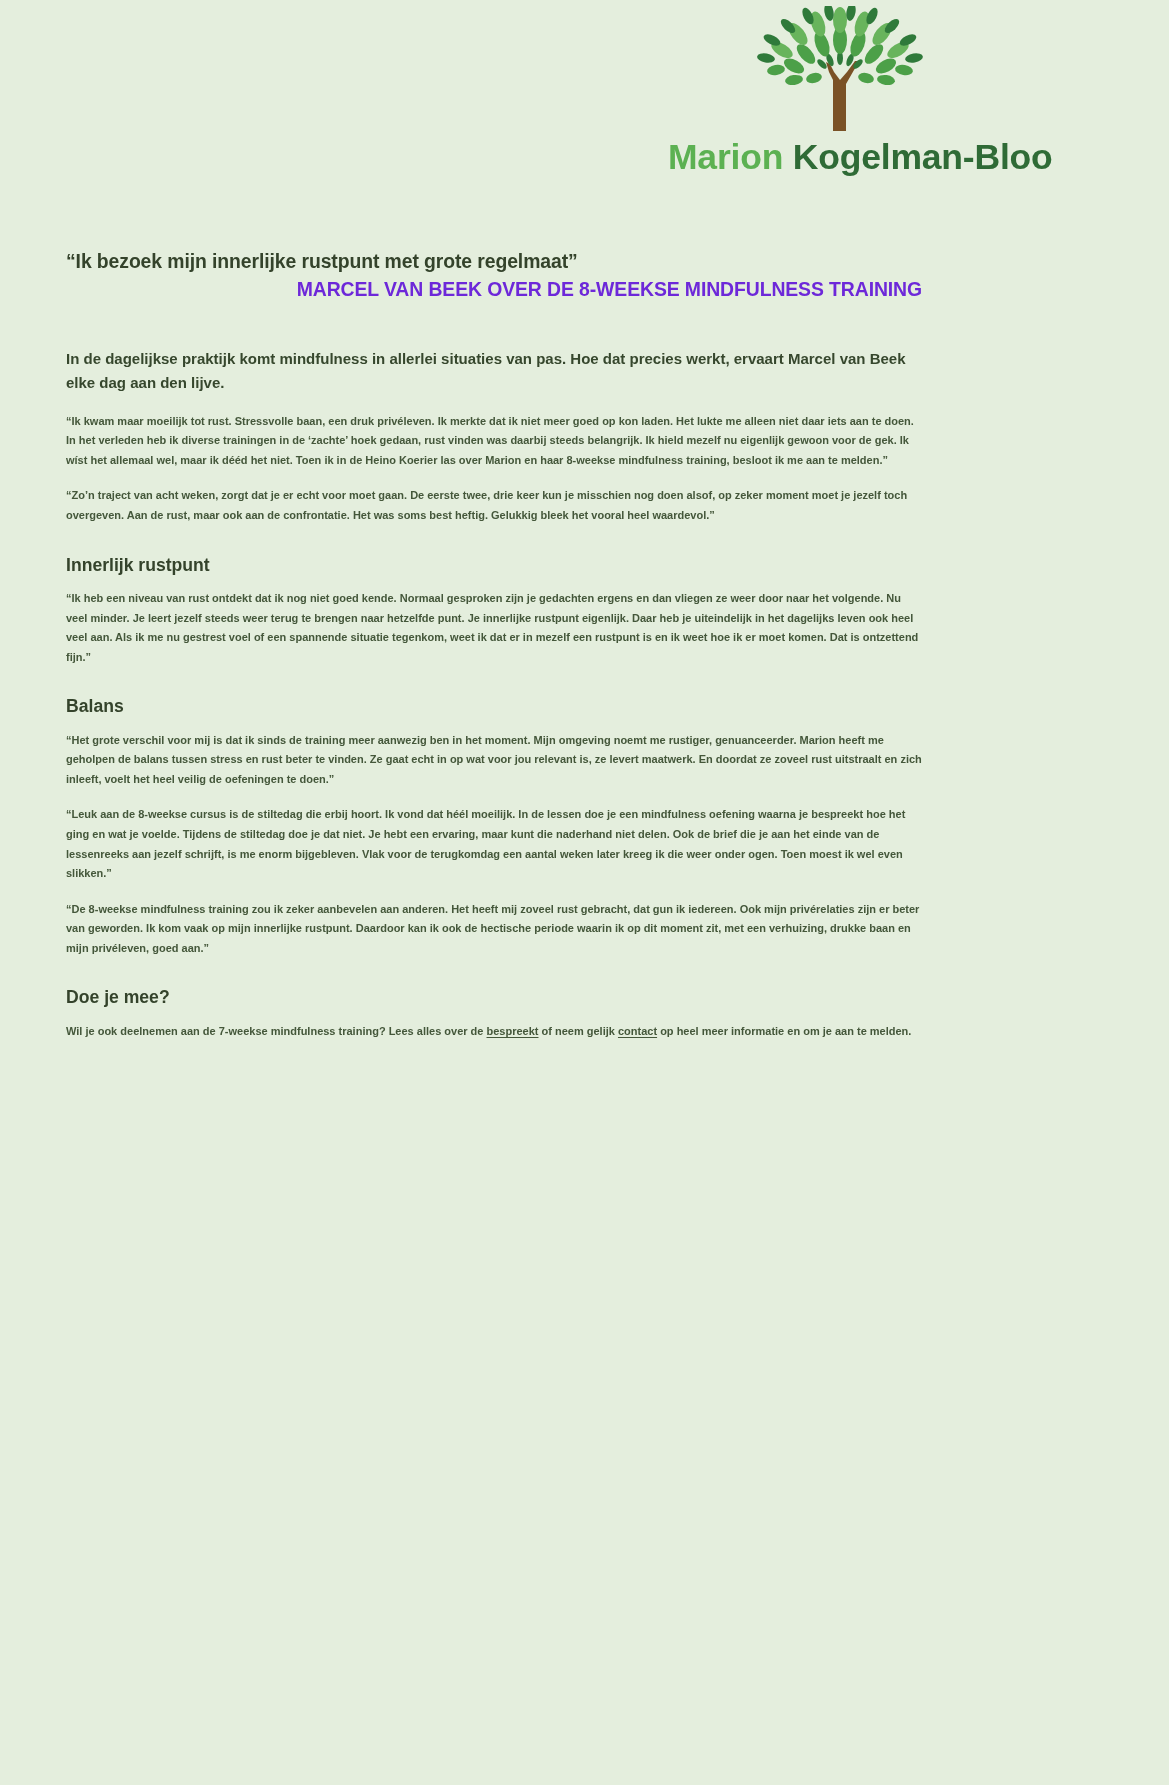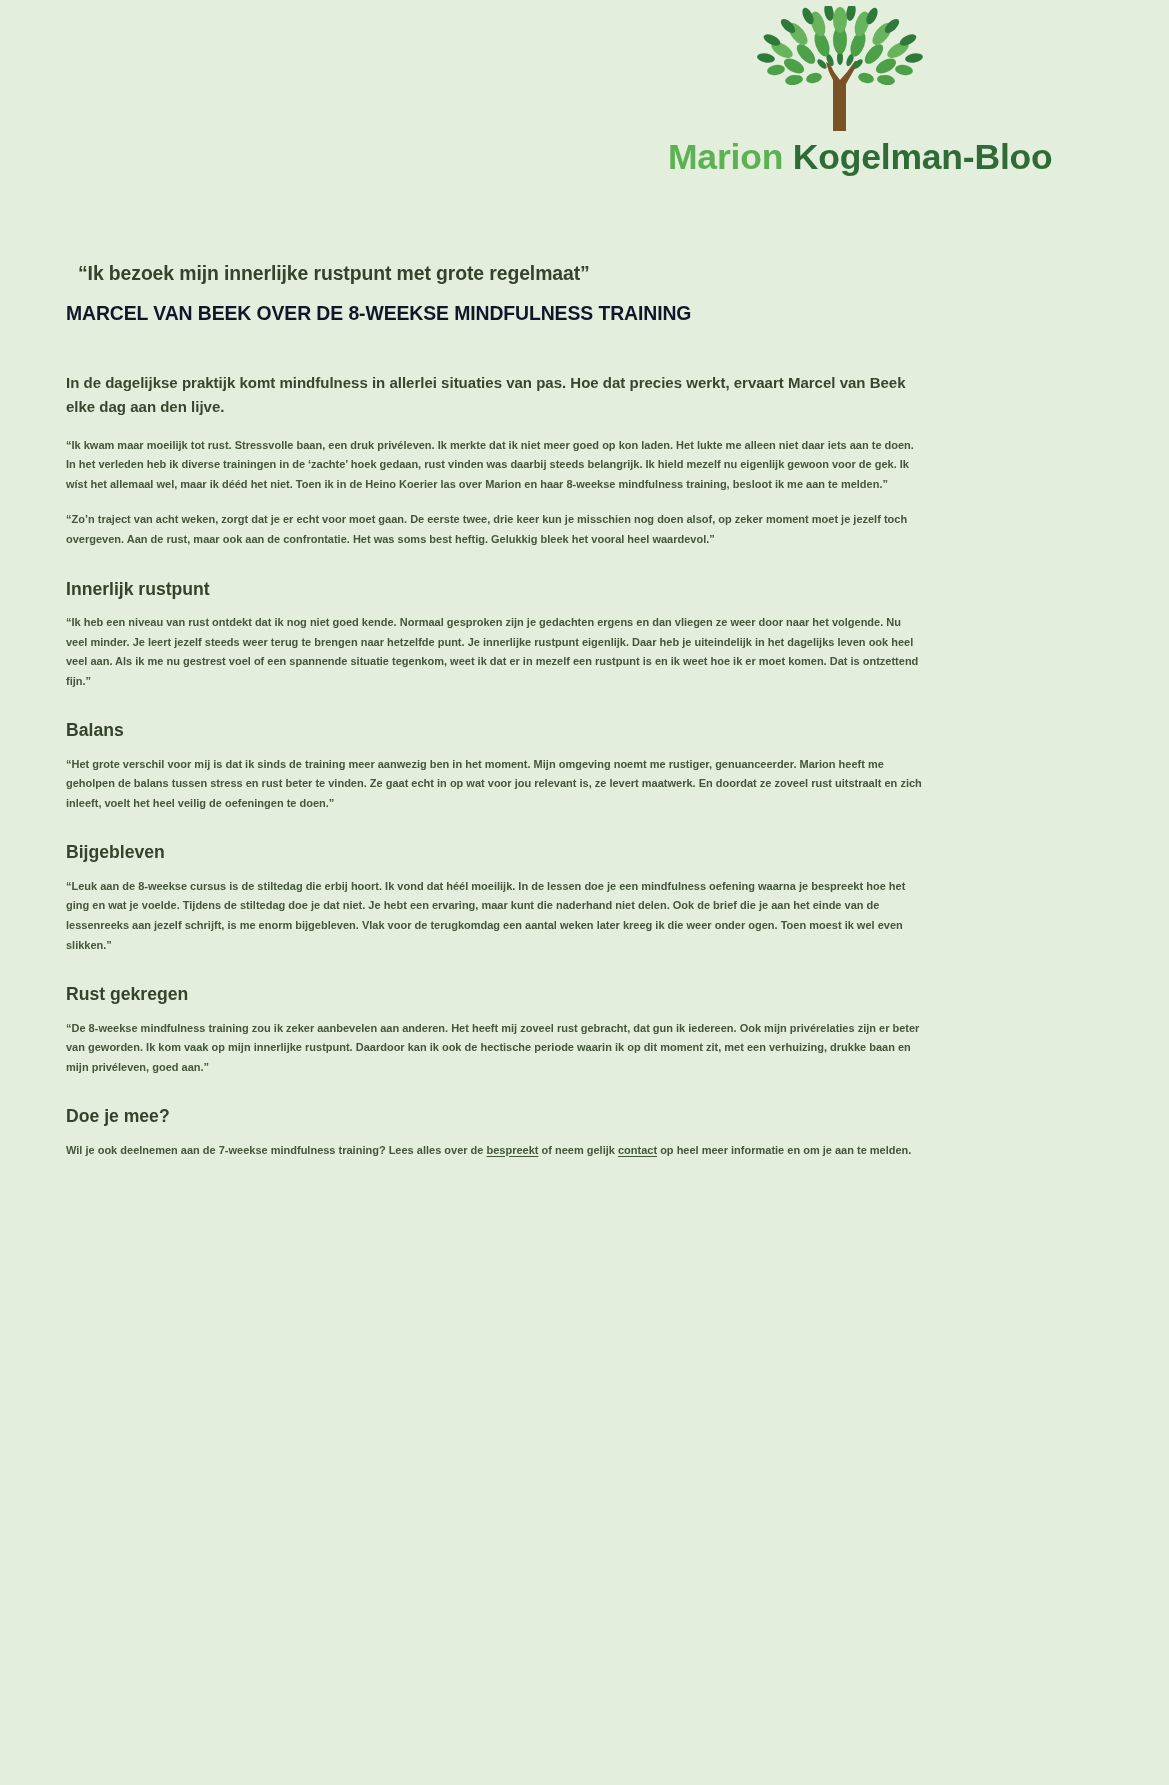--- a/index.html
+++ b/index.html
@@ -53,31 +53,32 @@
     top: 248px;
     width: 856px;
     color: #3c4f32;
   }
 
   .headline-quote {
     font-size: 19.4px;
     font-weight: bold;
     color: #34432b;
     line-height: 1.42;
-    margin: 12px;
+    margin: 0;
     letter-spacing: -0.1px;
   }
   .headline-sub {
     font-size: 19.4px;
     font-weight: bold;
-    color: #0f172a;
+    color: #6d28d9;
     line-height: 1.42;
     margin: 0 0 2px 0;
     letter-spacing: -0.1px;
     white-space: nowrap;
+    text-align: right;
   }
 
   .lead {
     font-size: 15px;
     font-weight: bold;
     color: #36472d;
     line-height: 1.62;
     margin: 44px 0 0 0;
   }
 
@@ -185,23 +186,21 @@
     <p class="body">“Ik kwam maar moeilijk tot rust. Stressvolle baan, een druk privéleven. Ik merkte dat ik niet meer goed op kon laden. Het lukte me alleen niet daar iets aan te doen. In het verleden heb ik diverse trainingen in de ‘zachte’ hoek gedaan, rust vinden was daarbij steeds belangrijk. Ik hield mezelf nu eigenlijk gewoon voor de gek. Ik wíst het allemaal wel, maar ik dééd het niet. Toen ik in de Heino Koerier las over Marion en haar 8-weekse mindfulness training, besloot ik me aan te melden.”</p>
 
     <p class="body">“Zo’n traject van acht weken, zorgt dat je er echt voor moet gaan. De eerste twee, drie keer kun je misschien nog doen alsof, op zeker moment moet je jezelf toch overgeven. Aan de rust, maar ook aan de confrontatie. Het was soms best heftig. Gelukkig bleek het vooral heel waardevol.”</p>
 
     <h3 class="section">Innerlijk rustpunt</h3>
     <p class="body">“Ik heb een niveau van rust ontdekt dat ik nog niet goed kende. Normaal gesproken zijn je gedachten ergens en dan vliegen ze weer door naar het volgende. Nu veel minder. Je leert jezelf steeds weer terug te brengen naar hetzelfde punt. Je innerlijke rustpunt eigenlijk. Daar heb je uiteindelijk in het dagelijks leven ook heel veel aan. Als ik me nu gestrest voel of een spannende situatie tegenkom, weet ik dat er in mezelf een rustpunt is en ik weet hoe ik er moet komen. Dat is ontzettend fijn.”</p>
 
     <h3 class="section">Balans</h3>
     <p class="body">“Het grote verschil voor mij is dat ik sinds de training meer aanwezig ben in het moment. Mijn omgeving noemt me rustiger, genuanceerder. Marion heeft me geholpen de balans tussen stress en rust beter te vinden. Ze gaat echt in op wat voor jou relevant is, ze levert maatwerk. En doordat ze zoveel rust uitstraalt en zich inleeft, voelt het heel veilig de oefeningen te doen.”</p>
 
-    <h3 class="section">Bijgebleven</h3>
     <p class="body">“Leuk aan de 8-weekse cursus is de stiltedag die erbij hoort. Ik vond dat héél moeilijk. In de lessen doe je een mindfulness oefening waarna je bespreekt hoe het ging en wat je voelde. Tijdens de stiltedag doe je dat niet. Je hebt een ervaring, maar kunt die naderhand niet delen. Ook de brief die je aan het einde van de lessenreeks aan jezelf schrijft, is me enorm bijgebleven. Vlak voor de terugkomdag een aantal weken later kreeg ik die weer onder ogen. Toen moest ik wel even slikken.”</p>
 
-    <h3 class="section">Rust gekregen</h3>
     <p class="body">“De 8-weekse mindfulness training zou ik zeker aanbevelen aan anderen. Het heeft mij zoveel rust gebracht, dat gun ik iedereen. Ook mijn privérelaties zijn er beter van geworden. Ik kom vaak op mijn innerlijke rustpunt. Daardoor kan ik ook de hectische periode waarin ik op dit moment zit, met een verhuizing, drukke baan en mijn privéleven, goed aan.”</p>
 
     <h3 class="section">Doe je mee?</h3>
     <p class="body"><span>Wil je ook deelnemen aan de 7-weekse mindfulness training? Lees alles over de </span><a href="#" class="inline-link">bespreekt</a><span> of neem gelijk </span><a href="#" class="inline-link">contact</a><span> op heel meer informatie en om je aan te melden.</span></p>
 
   </div>
 </div>
 
 </body></html>

